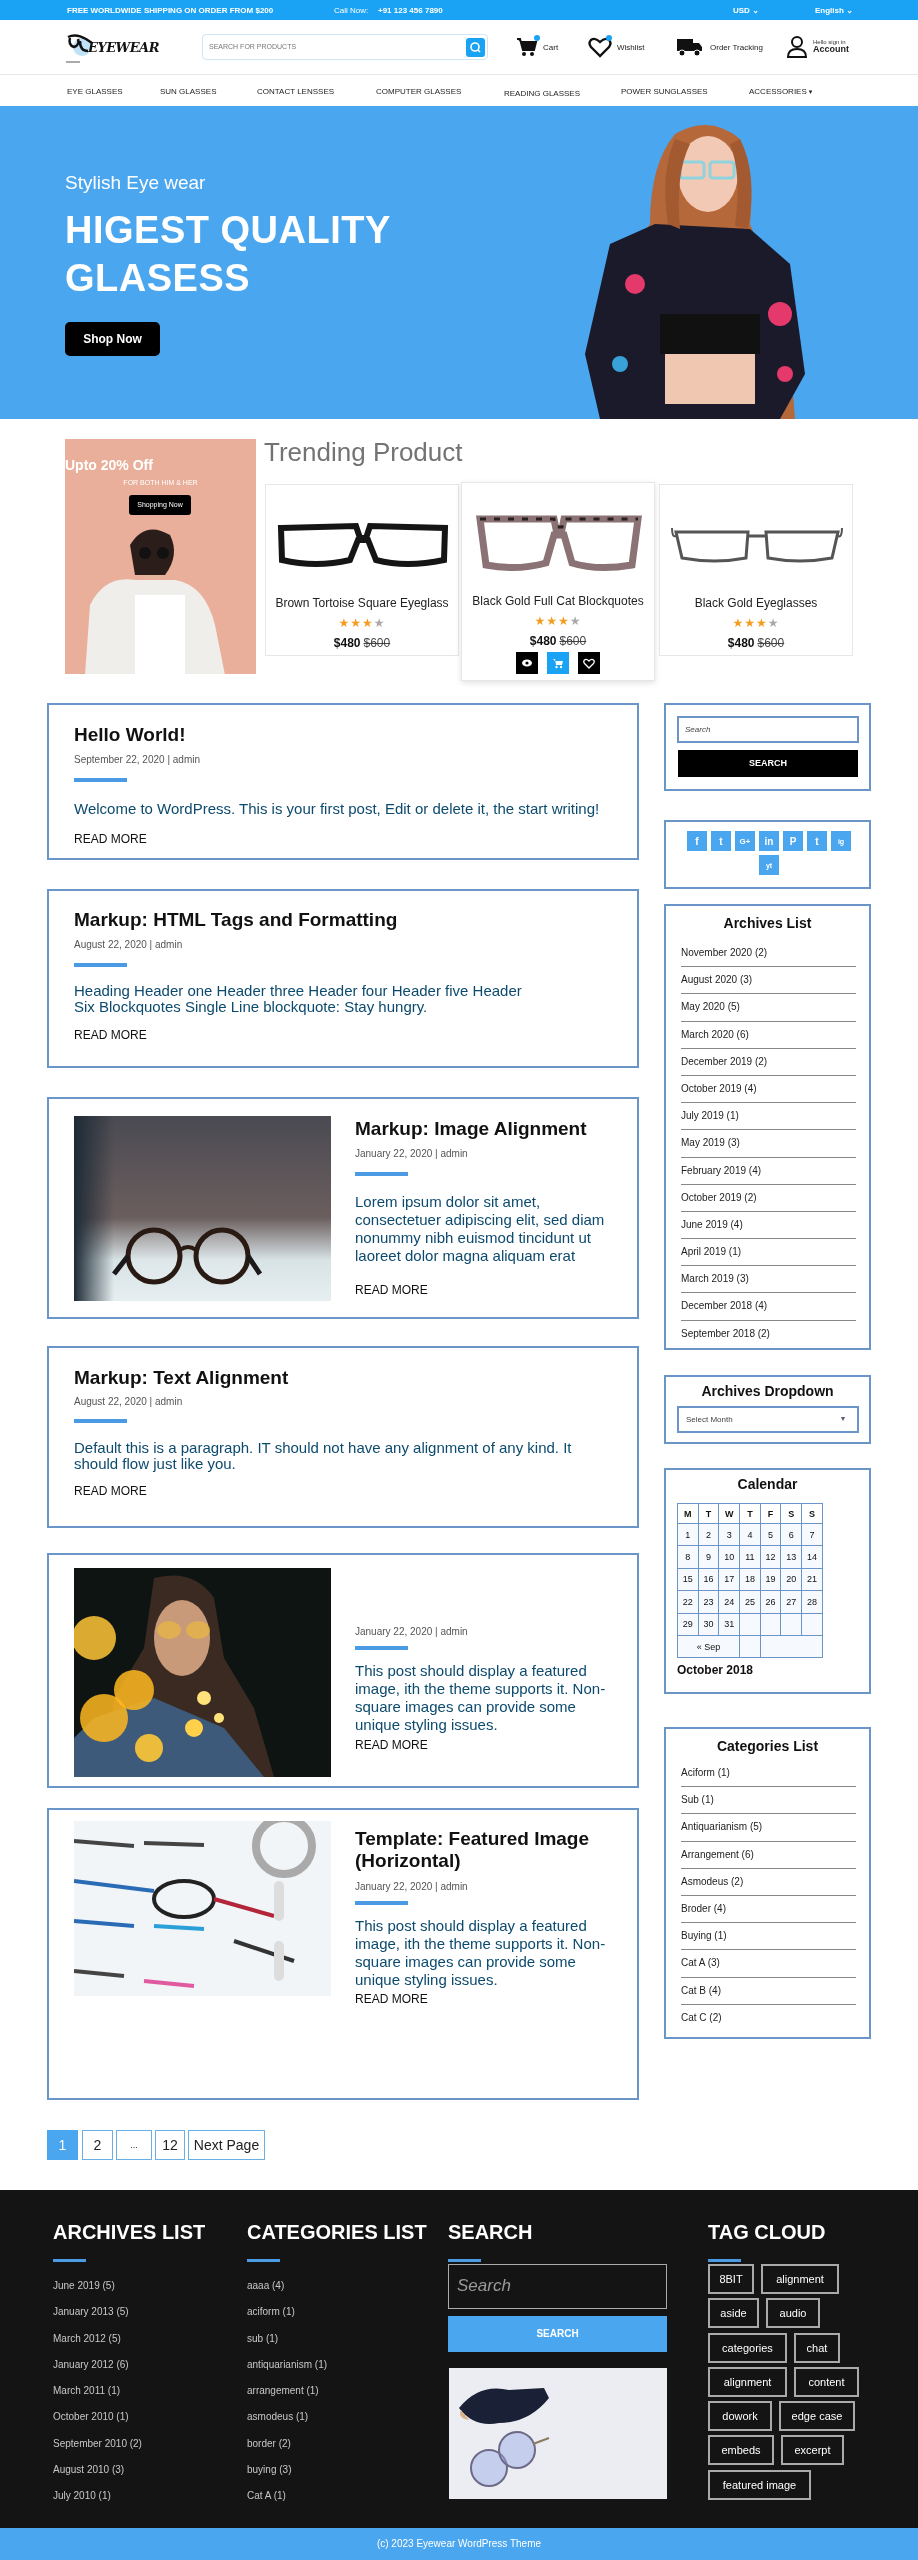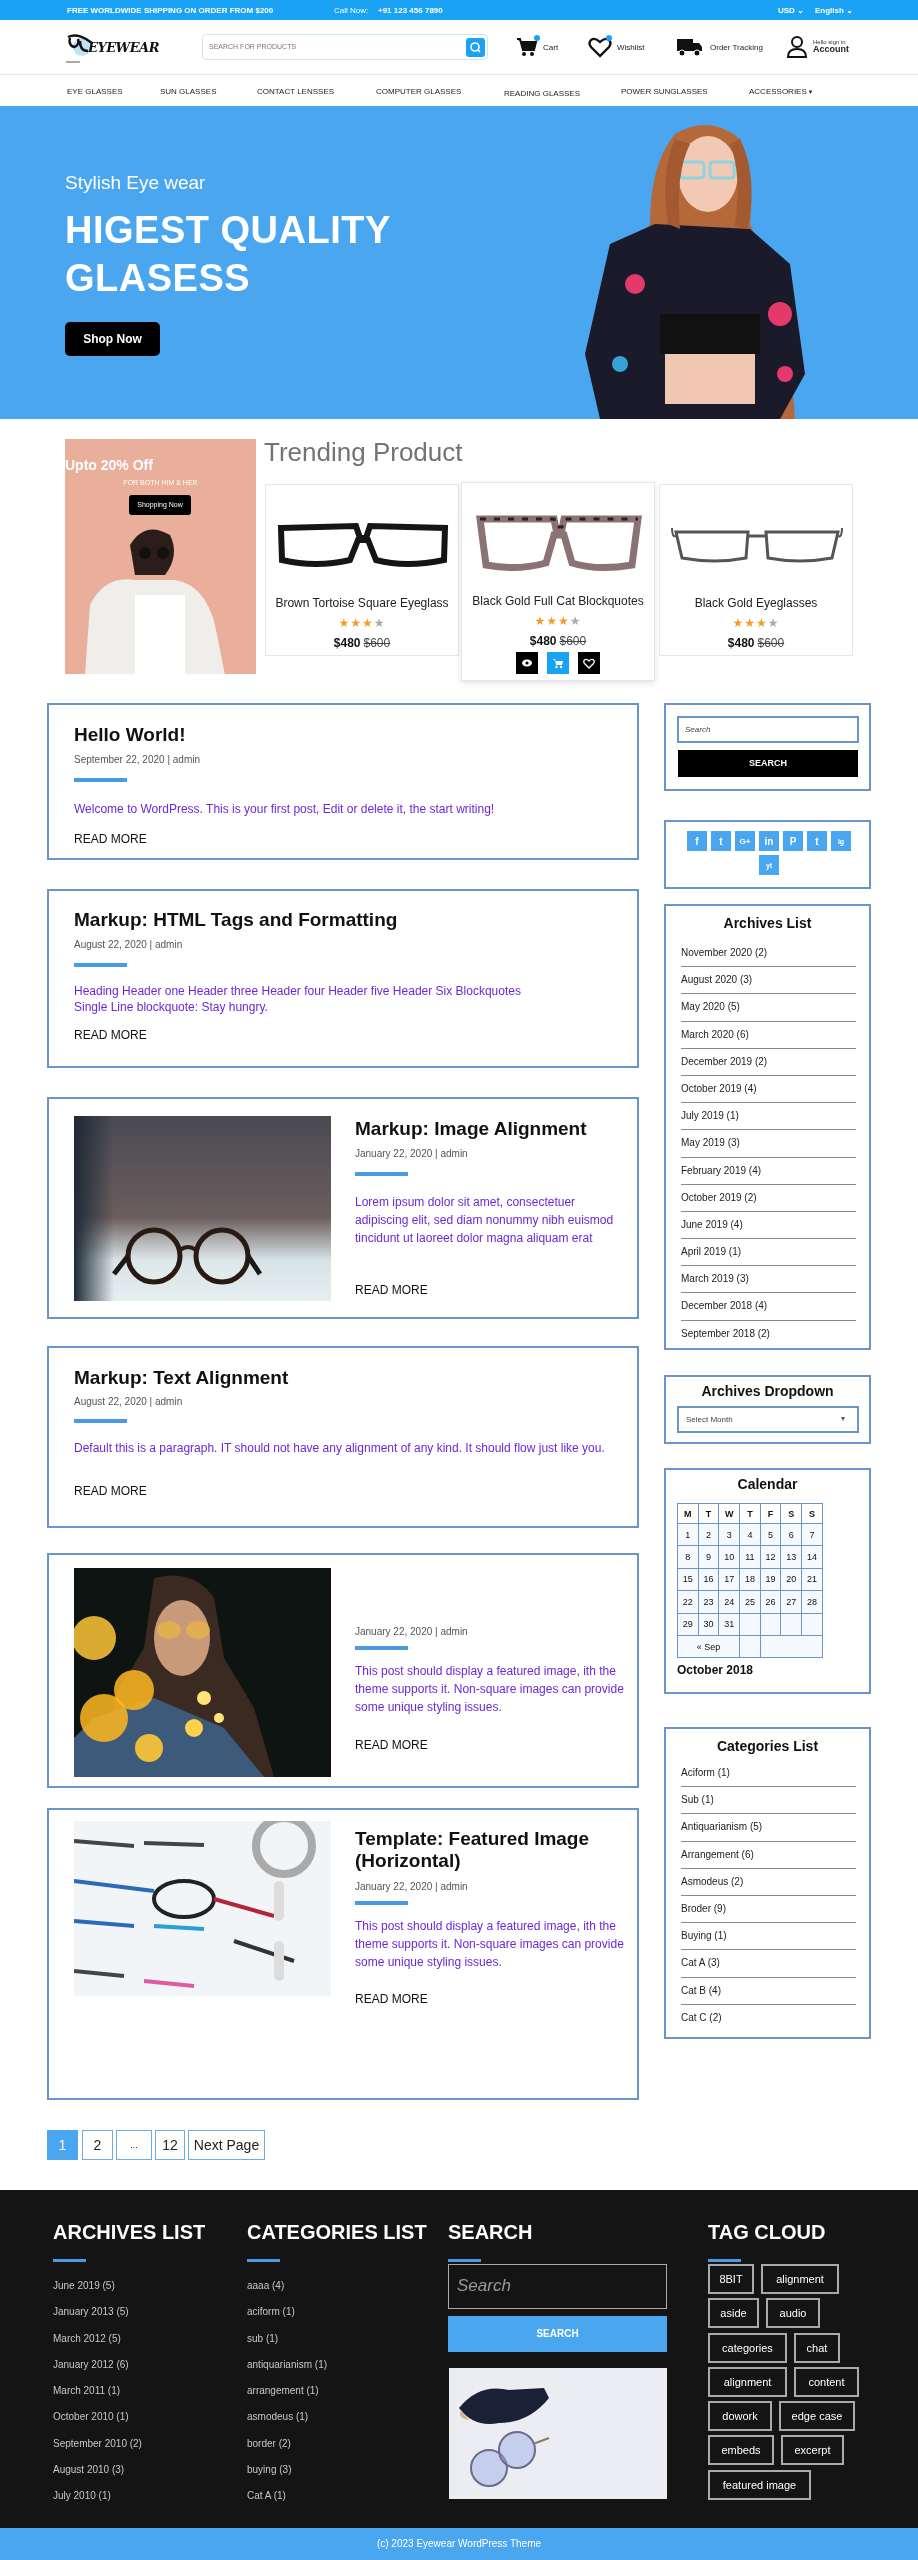--- a/index.html
+++ b/index.html
@@ -43,21 +43,21 @@
 .pcard .price .old{font-weight:normal;text-decoration:line-through;color:#444;margin-left:3px}
 .pcard .actions{position:absolute;top:169px;left:0;width:100%;display:flex;justify-content:center;gap:9px}
 .pcard .actions span{width:22px;height:22px;background:#000;display:flex;align-items:center;justify-content:center}
 .pcard .actions span.blue{background:#1aa3f5}
 .glasses{position:absolute;left:10px;top:25px;width:174px;height:70px}
 
 .post{position:absolute;left:47px;width:592px;border:2px solid #6a95c9;background:#fff}
 .post h2{position:absolute;font-size:19px;font-weight:bold;color:#111;line-height:22px}
 .post .meta{position:absolute;font-size:10px;color:#555}
 .post .bar{position:absolute;width:53px;height:4px;background:#4a9be3}
-.post .excerpt{position:absolute;font-size:12px;color:#6d28d9;line-height:18px}
+.post .excerpt{position:absolute;font-size:15px;color:#0c4a6e;line-height:18px}
 .post .more{position:absolute;font-size:12px;color:#111}
 .post .thumb{position:absolute;left:25px;width:257px;overflow:hidden}
 
 .pg{position:absolute;top:2130px;height:30px;border:1px solid #6aaee6;font-size:14px;text-align:center;line-height:28px;color:#222;background:#fff}
 .pg.active{background:#4aa6ef;color:#fff;border-color:#4aa6ef}
 
 .widget{position:absolute;left:664px;width:207px;border:2px solid #6a95c9;background:#fff}
 .widget .wtitle{position:absolute;width:100%;text-align:center;font-size:14px;font-weight:bold;color:#111}
 .wlist{position:absolute;left:15px;width:175px}
 .wlist div{height:27.2px;font-size:10px;color:#222;line-height:26px;border-bottom:1px solid #888}
@@ -80,21 +80,21 @@
 .tag{position:absolute;height:30px;border:2px solid #aaa;color:#fff;font-size:11px;text-align:center;line-height:26px}
 .bottombar{position:absolute;left:0;top:2528px;width:918px;height:32px;background:#4aa6ef;color:#fff;font-size:10px;text-align:center;line-height:32px}
 </style>
 </head>
 <body>
 
 <div class="topbar">
   <span style="left:67px">FREE WORLDWIDE SHIPPING ON ORDER FROM $200</span>
   <span style="left:334px;font-weight:normal">Call Now:</span>
   <span style="left:378px">+91 123 456 7890</span>
-  <span style="left:778px"><span style="position:static">USD</span> <span style="position:static">⌄</span></span>
+  <span style="left:733px"><span style="position:static">USD</span> <span style="position:static">⌄</span></span>
   <span style="left:815px"><span style="position:static">English</span> <span style="position:static">⌄</span></span>
 </div>
 
 <div class="header">
   <div class="logo">
     <svg width="30" height="26" viewBox="0 0 30 26" style="position:absolute;left:0;top:0">
       <circle cx="16" cy="14" r="9" fill="#bfe2f7"></circle>
       <path d="M2 4 Q10 0 20 6 L26 10" stroke="#111" stroke-width="2.5" fill="none"></path>
       <path d="M4 5 Q2 12 8 14 Q14 12 12 6" stroke="#111" stroke-width="2.5" fill="none"></path>
       <path d="M14 8 Q14 18 22 18" stroke="#111" stroke-width="2.5" fill="none"></path>
@@ -456,21 +456,21 @@
 </div>
 
 <div class="widget" style="top:1727px;height:312px">
   <div class="wtitle" style="top:9px">Categories List</div>
   <div class="wlist" style="top:31px">
     <div>Aciform (1)</div>
     <div>Sub (1)</div>
     <div>Antiquarianism (5)</div>
     <div>Arrangement (6)</div>
     <div>Asmodeus (2)</div>
-    <div>Broder (9)</div>
+    <div>Broder (4)</div>
     <div>Buying (1)</div>
     <div>Cat A (3)</div>
     <div>Cat B (4)</div>
     <div>Cat C (2)</div>
   </div>
 </div>
 
 <div class="footer">
   <div class="fcol-title" style="left:53px">ARCHIVES LIST</div>
   <div class="fbar" style="left:53px"></div>

